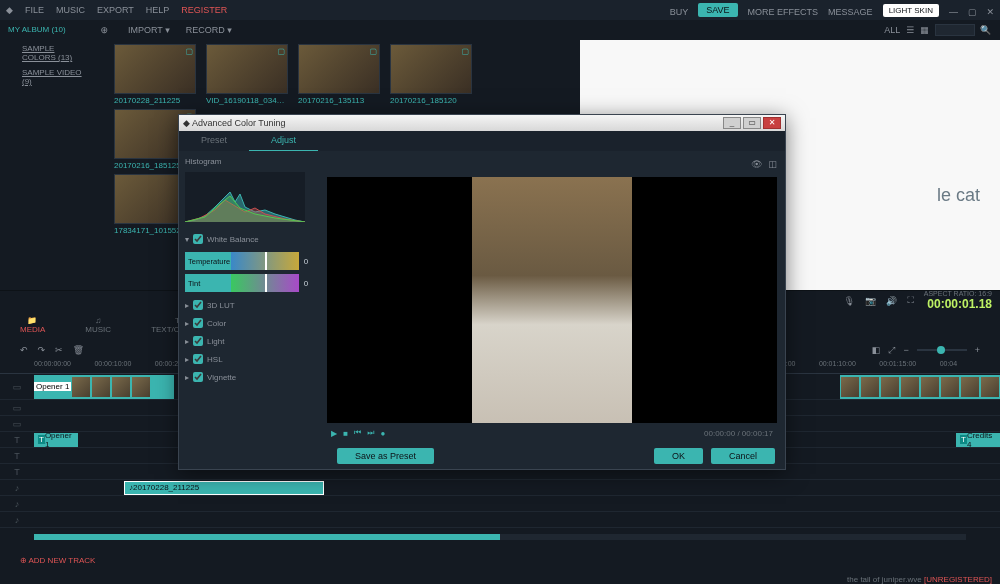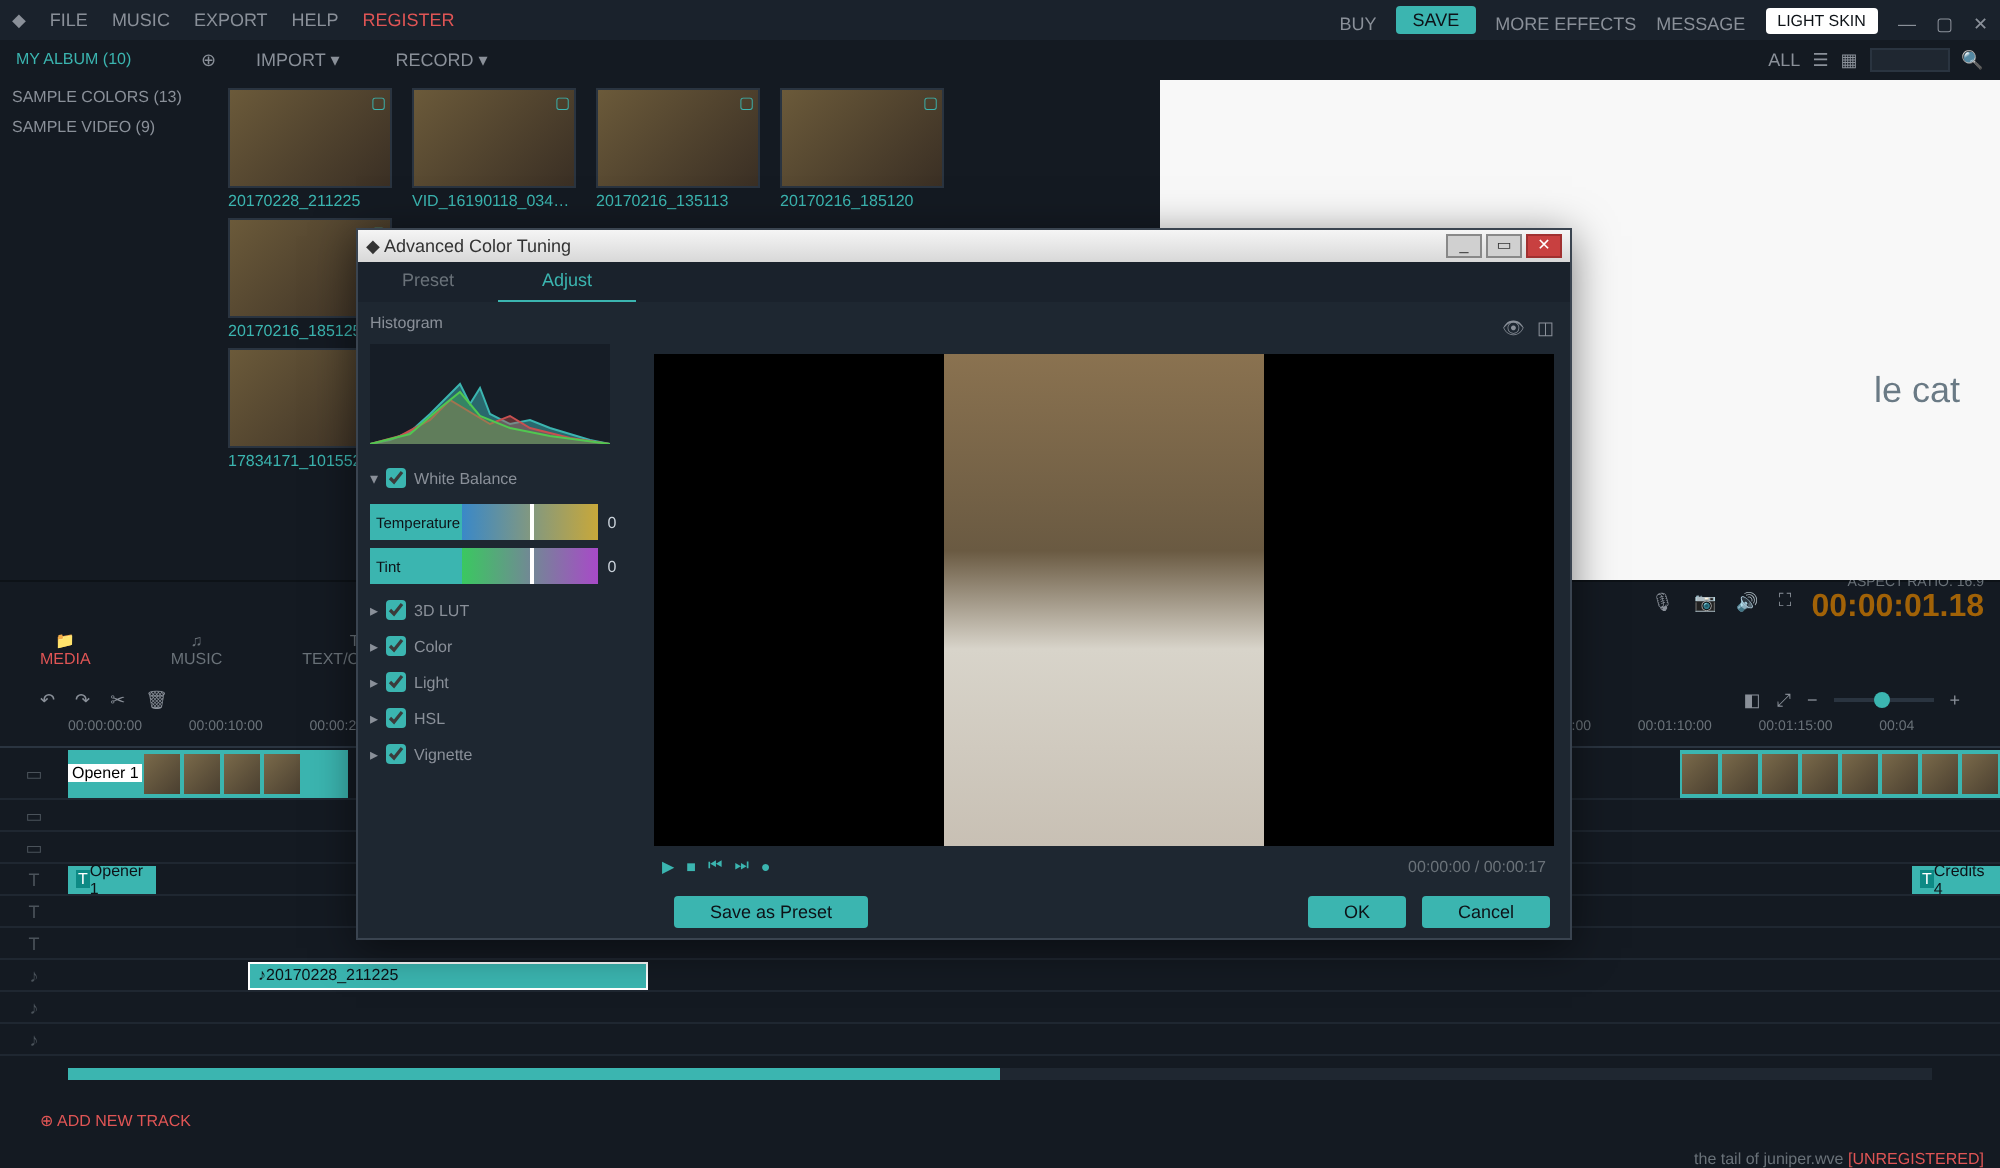--- a/index.html
+++ b/index.html
@@ -11,41 +11,41 @@
 .menubar-right { display: flex; gap: 10px; align-items: flex-end; }
 .menu-item { color: #8a9099; cursor: pointer; font-size: 9px; }
 .menu-register { color: #e05555; }
 .menu-save { background: #3bb5b0; color: #0d1217; padding: 2px 8px; border-radius: 2px; }
 .light-skin { background: #ffffff; color: #0d1217; padding: 2px 6px; border-radius: 2px; font-size: 8px;}
 
 
 .toolbar2 { height: 20px; background: #141a22; display: flex; align-items: center; padding: 0 8px; }
 .sidebar-head { width: 100px; display: flex; justify-content: space-between; }
 .album-label { color: #3bb5b0; font-size: 8px; }
-.import-rec { display: flex; gap: 28px; margin-left: 20px; }
+.import-rec { display: flex; gap: 16px; margin-left: 20px; }
 .view-search { margin-left: auto; display: flex; gap: 6px; align-items: center; }
 .search-box { background: #1f2731; border: 1px solid #2a3440; width: 40px; height: 12px; }
 
 
 .main-upper { display: flex; height: 250px; }
-.sidebar { width: 110px; padding: 4px 6px; font-size: 8px; }
+.sidebar { width: 110px; padding: 4px 22px; font-size: 8px; text-decoration: underline; }
 .sidebar div { margin-bottom: 6px; }
 .media-grid { flex: 1; padding: 4px; }
 .thumbs-row { display: flex; gap: 10px; margin-bottom: 4px; }
 .thumb { width: 82px; }
 .thumb-img { width: 82px; height: 50px; background: linear-gradient(135deg,#6b5a3a,#3a2f24); border: 1px solid #2a3440; position: relative; }
 .thumb-img::after { content: '▢'; position: absolute; top: 2px; right: 2px; color: #3bb5b0; font-size: 8px; }
 .thumb-label { color: #3bb5b0; font-size: 8px; margin-top: 2px; overflow: hidden; white-space: nowrap; text-overflow: ellipsis; }
 .preview-right { width: 420px; background: #f8f8f8; position: relative; }
 .preview-text { position: absolute; right: 20px; top: 145px; color: #6a7a85; font-size: 18px; font-weight: 300; }
 
 
 .player-row { height: 20px; background: #141a22; border-top: 1px solid #0d1217; display: flex; align-items: center; justify-content: flex-end; padding: 0 8px; gap: 10px; }
 .timecode-box { text-align: right; font-size: 8px; }
-.timecode-big { color: #a16207; font-size: 16px; font-weight: bold; }
+.timecode-big { color: #bef264; font-size: 12px; font-weight: bold; }
 .aspect { font-size: 7px; color: #6a7279; }
 .vol-slider { width: 50px; height: 2px; background: #2a3440; position: relative; }
 .vol-slider::after { content:''; position:absolute; left:40%; top:-3px; width:8px; height:8px; background:#3bb5b0; border-radius:50%; }
 
 
 .tabbar { height: 30px; background: #141a22; display: flex; gap: 40px; padding: 0 20px; align-items: center; }
 .tab { display: flex; flex-direction: column; align-items: center; font-size: 8px; color: #6a7279; }
 .tab.active { color: #e05555; }
 
 

